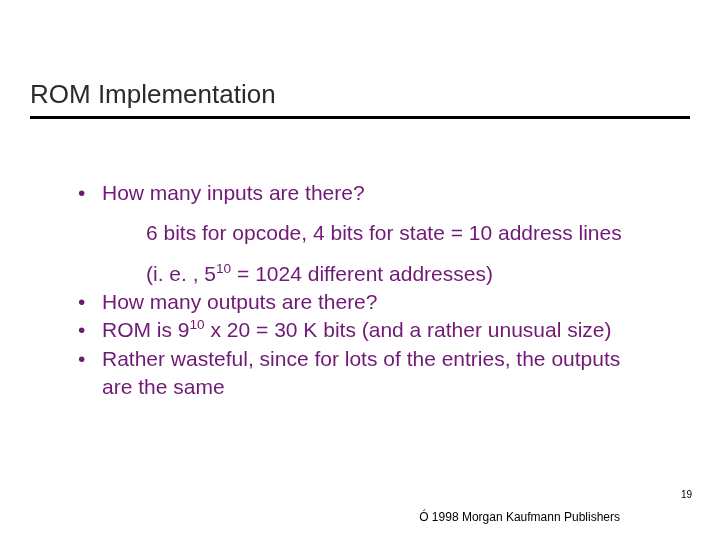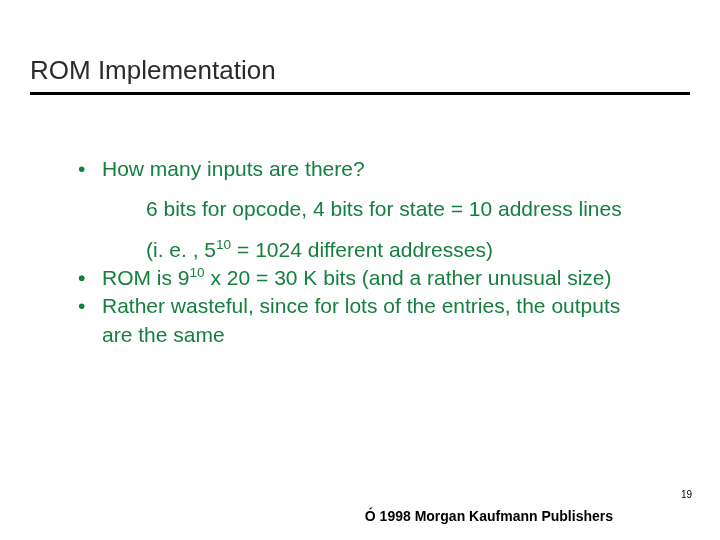--- a/index.html
+++ b/index.html
@@ -15,38 +15,39 @@
     width: 100%;
     height: 100%;
     padding: 55px 30px 0 30px;
     position: relative;
   }
   .title {
     font-size: 26px;
     font-weight: 400;
     color: #2b2b2b;
     padding-bottom: 6px;
+    margin-top: 24px;
   }
   .rule {
     border: none;
     border-top: 3px solid #000;
     margin-bottom: 60px;
   }
   .content {
     padding-left: 48px;
     padding-right: 40px;
   }
   ul {
     list-style: none;
   }
   li {
     position: relative;
     font-size: 21px;
     line-height: 1.35;
-    color: #15803d;
+    color: #701a75;
     margin-bottom: 0;
     padding-left: 24px;
   }
   li::before {
     content: "•";
     position: absolute;
     left: 0;
     top: 0;
     font-size: 21px;
   }
@@ -62,41 +63,41 @@
   }
   .page-num {
     position: absolute;
     right: 28px;
     bottom: 40px;
     font-size: 10px;
     color: #000;
   }
   .copyright {
     position: absolute;
-    right: 107px;
+    right: 100px;
     bottom: 16px;
-    font-size: 14px;
+    font-size: 12px;
     color: #000;
-    font-weight: bold;
   }
 </style>
 </head>
 <body>
 
 <div class="slide">
   <div class="title">ROM Implementation</div>
   <hr class="rule">
   <div class="content">
     <ul>
       <li>
         <span>How many inputs are there?</span>
         <span class="sub">6 bits for opcode, 4 bits for state = 10 address lines</span>
         <span class="sub"><span>(i. e. , 5</span><sup>10</sup><span>  = 1024 different addresses)</span></span>
       </li>
       <li>
+        <span>How many outputs are there?</span>
       </li>
       <li>
         <span><span>ROM is 9</span><sup>10</sup><span> x 20 = 30 K bits    (and a rather unusual size)</span></span>
       </li>
       <li>
         <span>Rather wasteful, since for lots of the entries, the outputs are the same</span>
       </li>
     </ul>
   </div>
   <div class="page-num">19</div>

